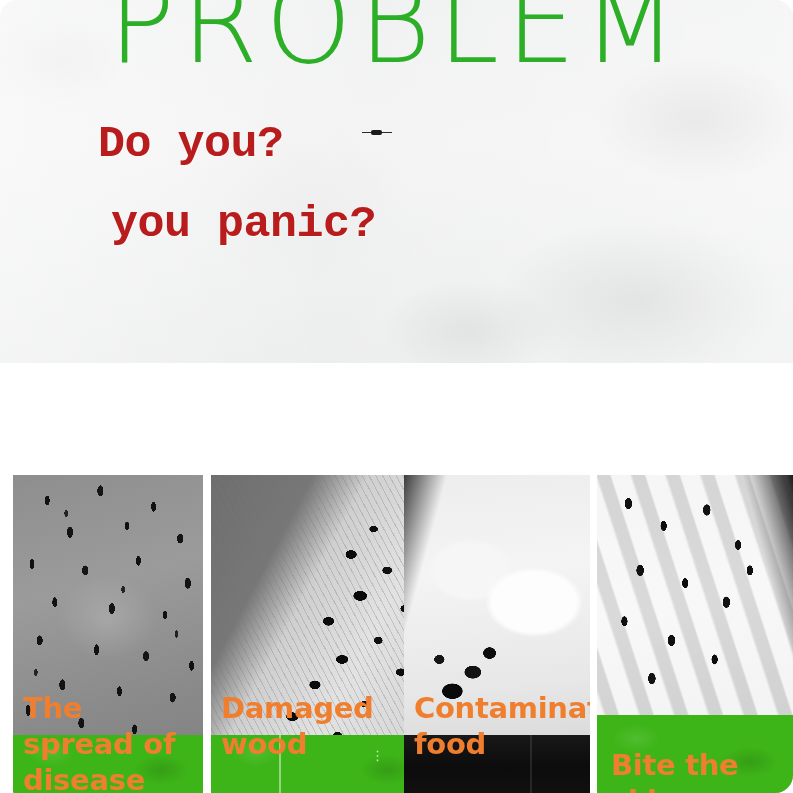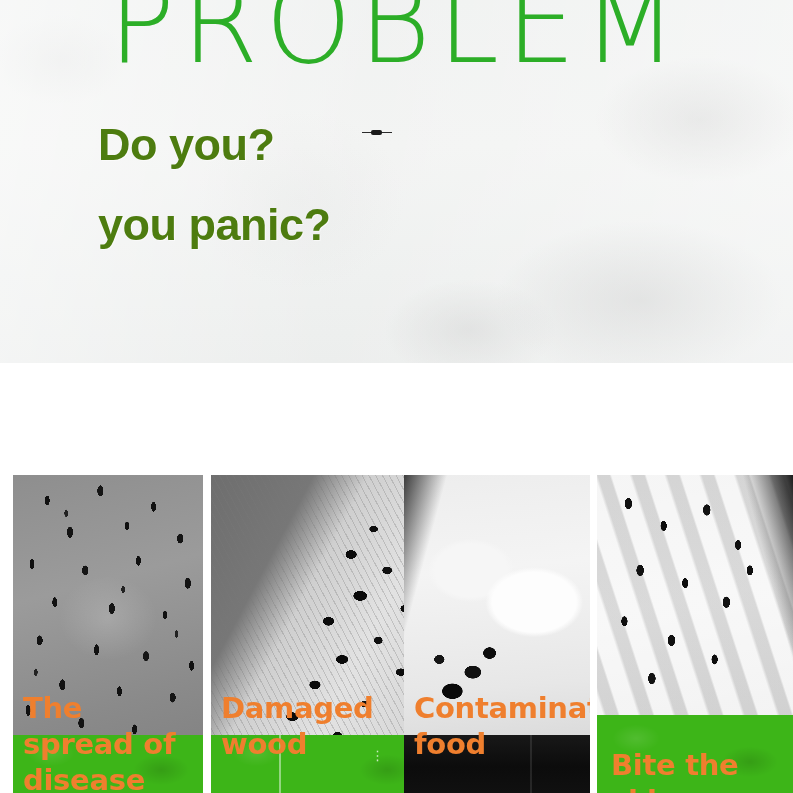--- a/index.html
+++ b/index.html
@@ -10,20 +10,21 @@
   }
   body {
     font-family: "Liberation Sans", sans-serif;
   }
   #slide {
     position: relative;
     width: 793px;
     height: 793px;
     overflow: hidden;
     background: #ffffff;
+    border-radius: 18px;
   }
 
   
   .bg-wash {
     position: absolute;
     left: 0;
     top: 0;
     width: 793px;
     height: 363px;
     background:
@@ -73,31 +74,32 @@
   }
 
   
   .questions {
     position: absolute;
     left: 98px;
     top: 104px;
     width: 680px;
   }
   .q-line {
-    font-family: Liberation Sans, sans-serif;
+    font-family: Liberation Mono, monospace;
     font-weight: bold;
     font-size: 45px;
-    color: #4d7c0f;
+    color: #b91c1c;
     line-height: 82px;
     letter-spacing: -0.5px;
     white-space: nowrap;
     text-shadow: 1px 1px 0 rgba(255,255,255,0.55);
   }
   .q-line.l4 {
     line-height: 78px;
+    margin-left: 13px;
   }
 
   
   .speck {
     position: absolute;
     left: 362px;
     top: 130px;
     width: 30px;
     height: 5px;
   }

